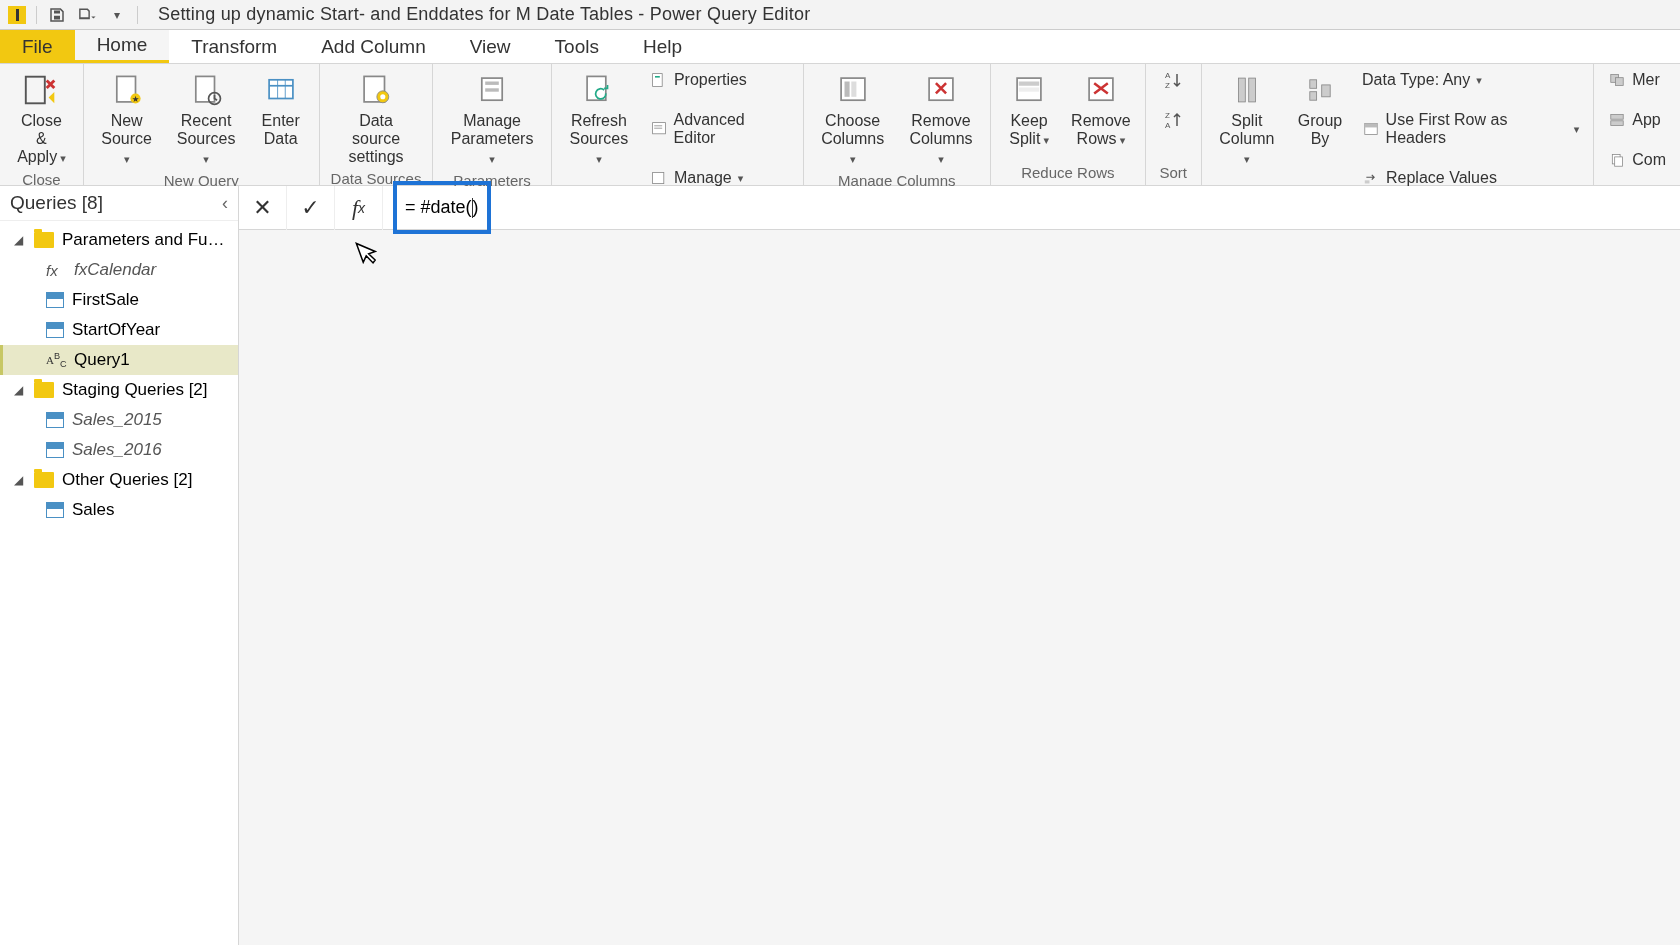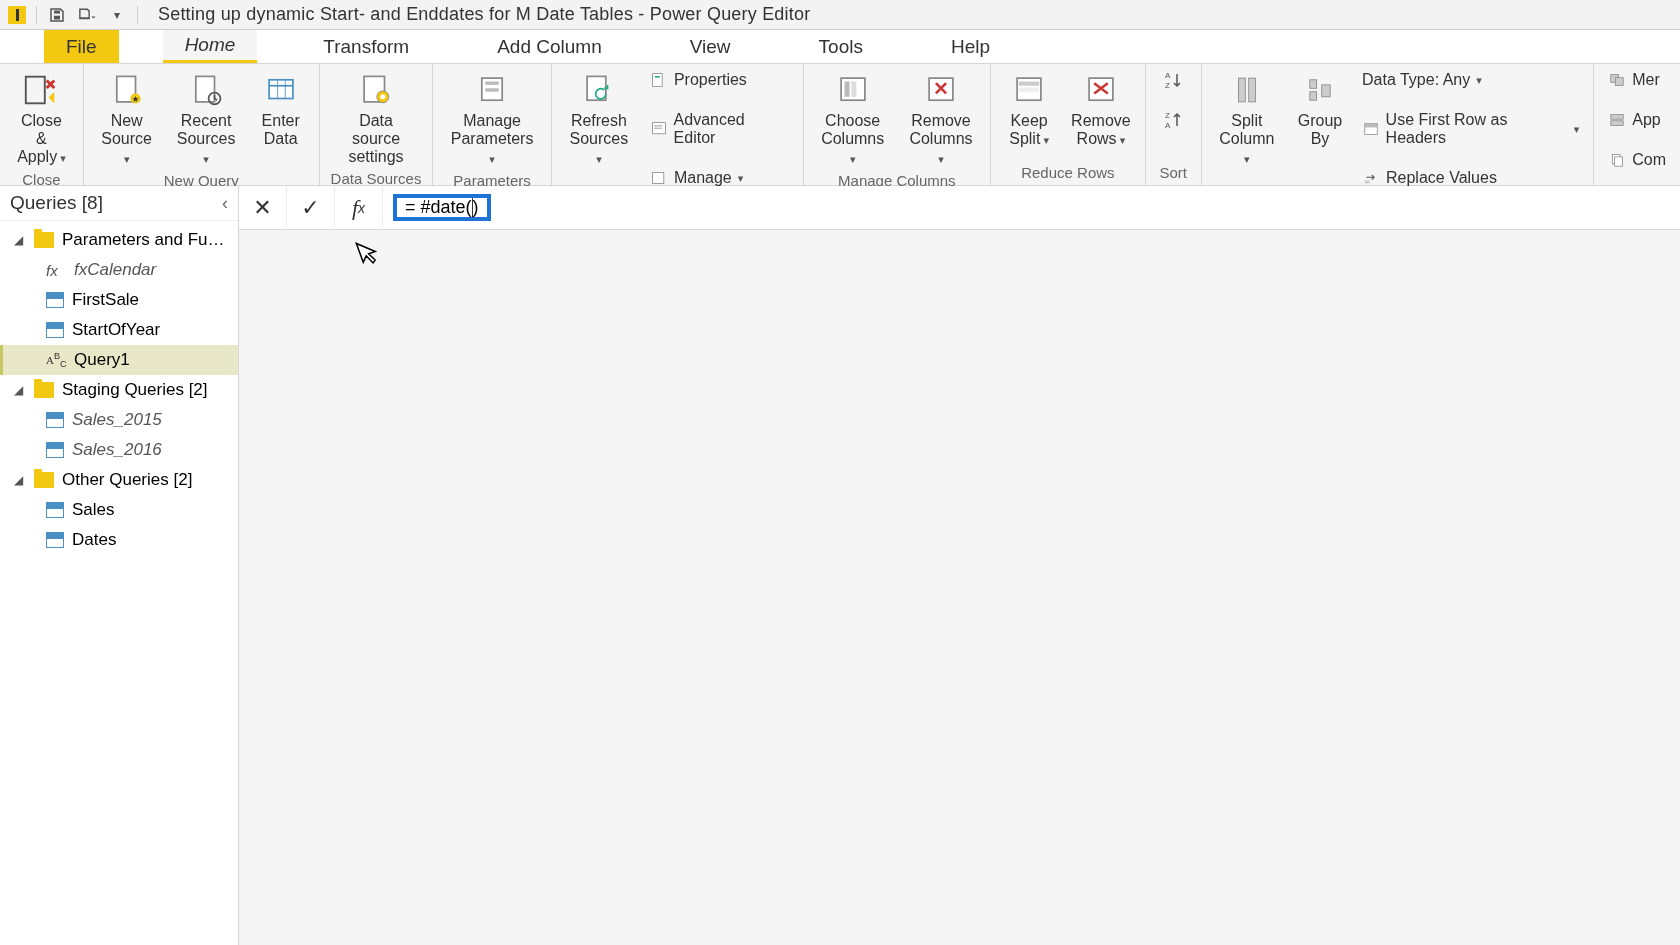--- a/index.html
+++ b/index.html
@@ -7,23 +7,23 @@
 
 .title-bar { height: 30px; background: #f3f3f3; display: flex; align-items: center; border-bottom: 1px solid #ccc; }
 .title-icons { display: flex; align-items: center; gap: 10px; padding: 0 8px; }
 .app-icon { width: 18px; height: 18px; background: #f2c811; display: flex; align-items: center; justify-content: center; }
 .app-icon::after { content: ""; width: 3px; height: 12px; background: #333; }
 .qat-icon { width: 20px; height: 18px; display: flex; align-items: center; justify-content: center; color: #555; }
 .title-text { color: #333; font-size: 18px; padding-left: 12px; letter-spacing: 0.2px; }
 .divider-v { width: 1px; height: 18px; background: #ccc; }
 
 .menu-bar { height: 34px; background: #fff; border-bottom: 1px solid #d6d6d6; display: flex; align-items: stretch; }
-.menu-tab { padding: 0 22px; display: flex; align-items: center; font-size: 19px; cursor: pointer; color: #333; margin-left: 44px; }
+.menu-tab { padding: 0 22px; display: flex; align-items: center; font-size: 19px; cursor: pointer; color: #333; }
 .menu-tab.file { background: #f2c811; color: #333; font-weight: 400; }
-.menu-tab.active { border-bottom: 3px solid #f2c811; background: #f5f5f5; font-style: italic; }
+.menu-tab.active { border-bottom: 3px solid #f2c811; background: #f5f5f5; }
 
 .ribbon { height: 122px; background: #f5f5f5; border-bottom: 1px solid #d6d6d6; display: flex; }
 .ribbon-group { border-right: 1px solid #d6d6d6; display: flex; flex-direction: column; justify-content: space-between; align-items: center; padding: 4px 8px 2px 8px; }
 .ribbon-group-label { font-size: 15px; color: #666; padding: 2px 0; }
 .ribbon-content { display: flex; align-items: flex-start; gap: 6px; flex: 1; }
 .rbtn { display: flex; flex-direction: column; align-items: center; justify-content: flex-start; padding: 2px 6px; cursor: pointer; min-width: 60px; text-align: center; }
 .rbtn-icon { width: 40px; height: 40px; display: flex; align-items: center; justify-content: center; margin-bottom: 2px; }
 .rbtn-label { font-size: 16px; line-height: 18px; color: #333; white-space: pre-line; }
 .rbtn-dd::after { content: " ▾"; font-size: 11px; color: #555; }
 .small-btn { display: flex; align-items: center; padding: 3px 6px; font-size: 16px; cursor: pointer; color: #333; gap: 6px; }
@@ -46,21 +46,21 @@
 .folder-icon::before { content: ""; position: absolute; top: -3px; left: 0; width: 8px; height: 3px; background: #f2c811; border-radius: 1px 1px 0 0; }
 .tbl-icon { width: 18px; height: 16px; border: 1px solid #4a90c4; background: linear-gradient(#4a90c4 40%, #fff 40%); }
 .fx-icon { width: 20px; font-style: italic; color: #555; font-size: 15px; }
 .abc-icon { width: 20px; font-size: 11px; color: #333; font-family: serif; }
 .italic { font-style: italic; color: #555; }
 
 .formula-area { flex: 1; background: #f5f5f5; position: relative; }
 .formula-bar { display: flex; align-items: center; height: 44px; background: #fff; border-bottom: 1px solid #d6d6d6; }
 .fb-btn { width: 48px; height: 44px; display: flex; align-items: center; justify-content: center; font-size: 22px; color: #333; border-right: 1px solid #eee; cursor: pointer; }
 .fb-input-wrap { flex: 1; position: relative; height: 44px; display: flex; align-items: center; padding-left: 10px; }
-.hl-box { border: 4px solid #1e73d6; padding: 4px 8px; display: inline-flex; align-items: center; font-size: 18px; font-family: Consolas, monospace; height: 27px; }
+.hl-box { border: 4px solid #1e73d6; padding: 4px 8px; display: inline-flex; align-items: center; font-size: 18px; font-family: Consolas, monospace; height: 53px; }
 .caret { width: 1px; height: 20px; background: #333; display: inline-block; animation: blink 1s step-end infinite; }
 @keyframes blink { 50% { opacity: 0; } }
 .cursor-arrow { position: absolute; left: 118px; top: 52px; font-size: 24px; transform: rotate(-20deg); }
 .content-area { height: calc(100% - 44px); background: #f5f5f5; }
 
 svg { display: block; }
 </style>
 </head>
 <body>
 
@@ -441,24 +441,20 @@
           <span class="italic">Sales_2016</span>
         </div>
         <div class="tree-row group">
           <span class="tree-chev">◢</span>
           <span class="folder-icon"></span>
           <span>Other Queries [2]</span>
         </div>
         <div class="tree-row item">
           <span class="tbl-icon"></span>
           <span class="">Sales</span>
-        </div>
-        <div class="tree-row item">
-          <span class="tbl-icon"></span>
-          <span class="">Dates</span>
         </div>
       </div>
   </div>
 
   <div class="formula-area">
     <div class="formula-bar">
       <div class="fb-btn">✕</div>
       <div class="fb-btn">✓</div>
       <div class="fb-btn" style="font-style:italic;font-family:serif;">f<span style="font-size:14px;">x</span></div>
       <div class="fb-input-wrap">

